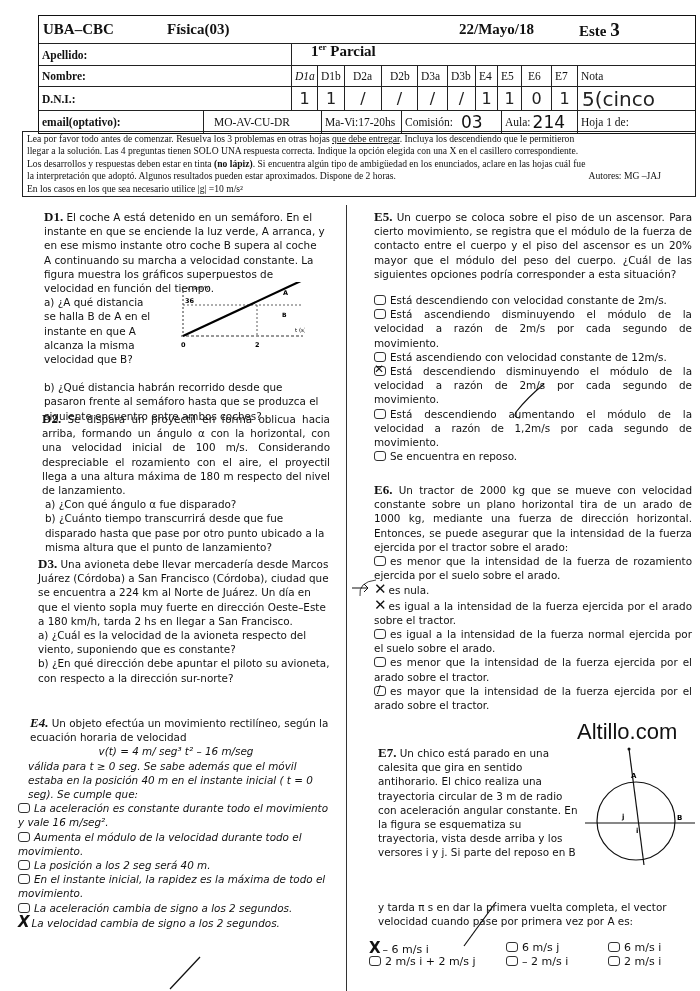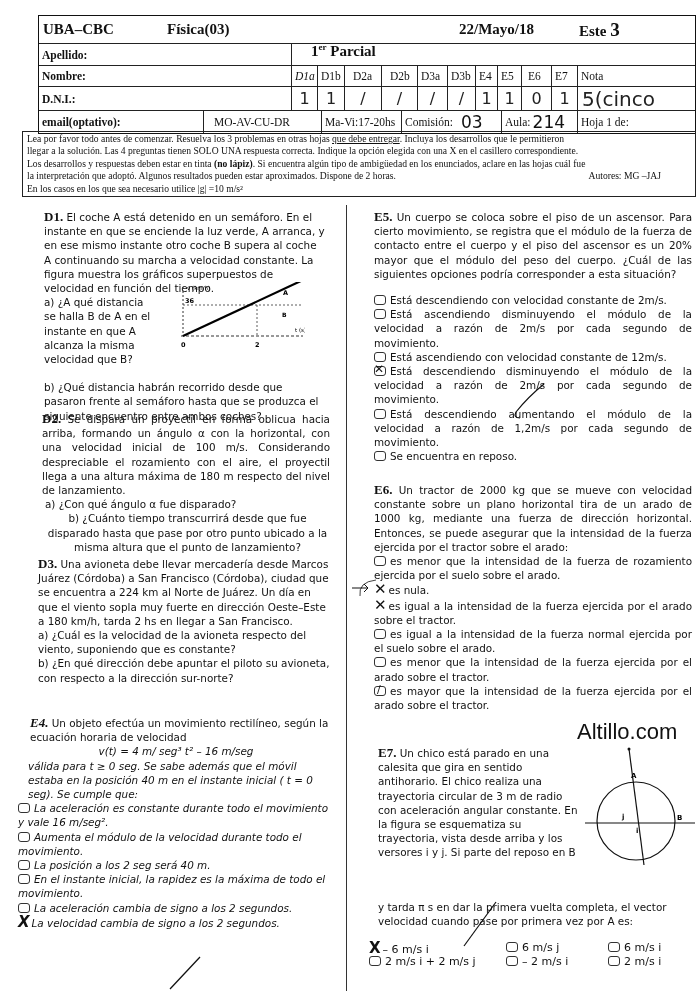--- a/index.html
+++ b/index.html
@@ -90,21 +90,21 @@
       </div>
     <div class="cell" style="width:76px;">
         <span>Aula:</span>
         <span class="hw" style="margin-left:2px">214</span>
       </div>
     <div class="cell" style="flex:1;">Hoja 1 de:</div>
   </div>
 </div>
 
 <div class="instr">
-  <div><span>Lea por favor todo antes de comenzar. Resuelva los 3 problemas en otras hojas </span><span class="u">que debe entregar</span><span>. Incluya los desarrollos que le permitieron</span></div>
+  <div><span>Lea por favor todo antes de comenzar. Resuelva los 3 problemas en otras hojas </span><span class="u">que debe entregar</span><span>. Incluya los descendiendo que le permitieron</span></div>
   <div>llegar a la solución.  Las 4 preguntas tienen SOLO UNA respuesta correcta. Indique la opción elegida con una X en el casillero correspondiente.</div>
   <div><span>Los desarrollos y respuestas deben estar en tinta </span><b>(no lápiz)</b><span>. Si encuentra algún tipo de ambigüedad en los enunciados, aclare en las hojas cuál fue</span></div>
   <div><span>la interpretación que adoptó.  Algunos resultados pueden estar aproximados. Dispone de 2 horas.</span><span class="right">Autores: MG –JAJ</span></div>
   <div>En los casos en los que sea necesario utilice |g| =10 m/s²</div>
 </div>
 
 <div class="divider"></div>
 
 <div class="block" style="left:44px;top:210px;width:282px;">
   <div><span class="qlabel">D1.</span> <span>El coche A está detenido en un semáforo. En el instante en que se enciende la luz verde, A arranca, y en ese mismo instante otro coche B supera al coche A continuando su marcha a velocidad constante. La figura  muestra los gráficos superpuestos de velocidad en función del tiempo.</span></div>
@@ -122,21 +122,21 @@
   <text x="108" y="13" font-size="6.5" font-weight="bold" font-family="DejaVu Sans, sans-serif">A</text>
   <text x="107" y="35" font-size="6" font-weight="bold" font-family="DejaVu Sans, sans-serif">B</text>
   <text x="120" y="50" font-size="5.5" font-family="DejaVu Sans, sans-serif">t (s)</text>
   <text x="6" y="65" font-size="6.5" font-weight="bold" font-family="DejaVu Sans, sans-serif">0</text>
   <text x="80" y="65" font-size="6.5" font-weight="bold" font-family="DejaVu Sans, sans-serif">2</text>
 </svg>
 
 <div class="block just" style="left:42px;top:412px;width:288px;">
   <div><span class="qlabel">D2.</span> <span>Se dispara un proyectil en forma oblicua hacia arriba, formando un ángulo α con la horizontal, con una velocidad inicial de 100 m/s. Considerando despreciable el rozamiento con el aire, el proyectil llega a una altura máxima de 180 m respecto del nivel de lanzamiento.</span></div>
   <div style="text-align:left;padding-left:3px">a)  ¿Con qué ángulo α fue disparado?</div>
-  <div style="text-align:center;padding-left:3px">b) ¿Cuánto tiempo transcurrirá desde que fue disparado hasta que pase por otro punto ubicado a la misma altura que el punto de lanzamiento?</div>
+  <div style="text-align:left;padding-left:3px">b) ¿Cuánto tiempo transcurrirá desde que fue disparado hasta que pase por otro punto ubicado a la misma altura que el punto de lanzamiento?</div>
 </div>
 
 <div class="block" style="left:38px;top:557px;width:292px;">
   <div><span class="qlabel">D3.</span> <span>Una avioneta debe llevar mercadería desde Marcos Juárez (Córdoba) a San Francisco (Córdoba), ciudad que se encuentra a 224 km al Norte de Juárez. Un día en que el viento sopla muy fuerte en dirección Oeste–Este a 180 km/h, tarda  2 hs en llegar a San Francisco.</span></div>
   <div>a) ¿Cuál es la velocidad de la avioneta respecto del viento, suponiendo que es constante?</div>
   <div>b) ¿En qué dirección debe apuntar el piloto su avioneta, con respecto a la dirección sur-norte?</div>
 </div>
 
 <div class="block" style="left:18px;top:716px;width:316px;">
   <div style="padding-left:12px"><span class="qlabel ital">E4.</span> <span>Un objeto efectúa un movimiento rectilíneo, según la ecuación horaria de velocidad</span></div>

